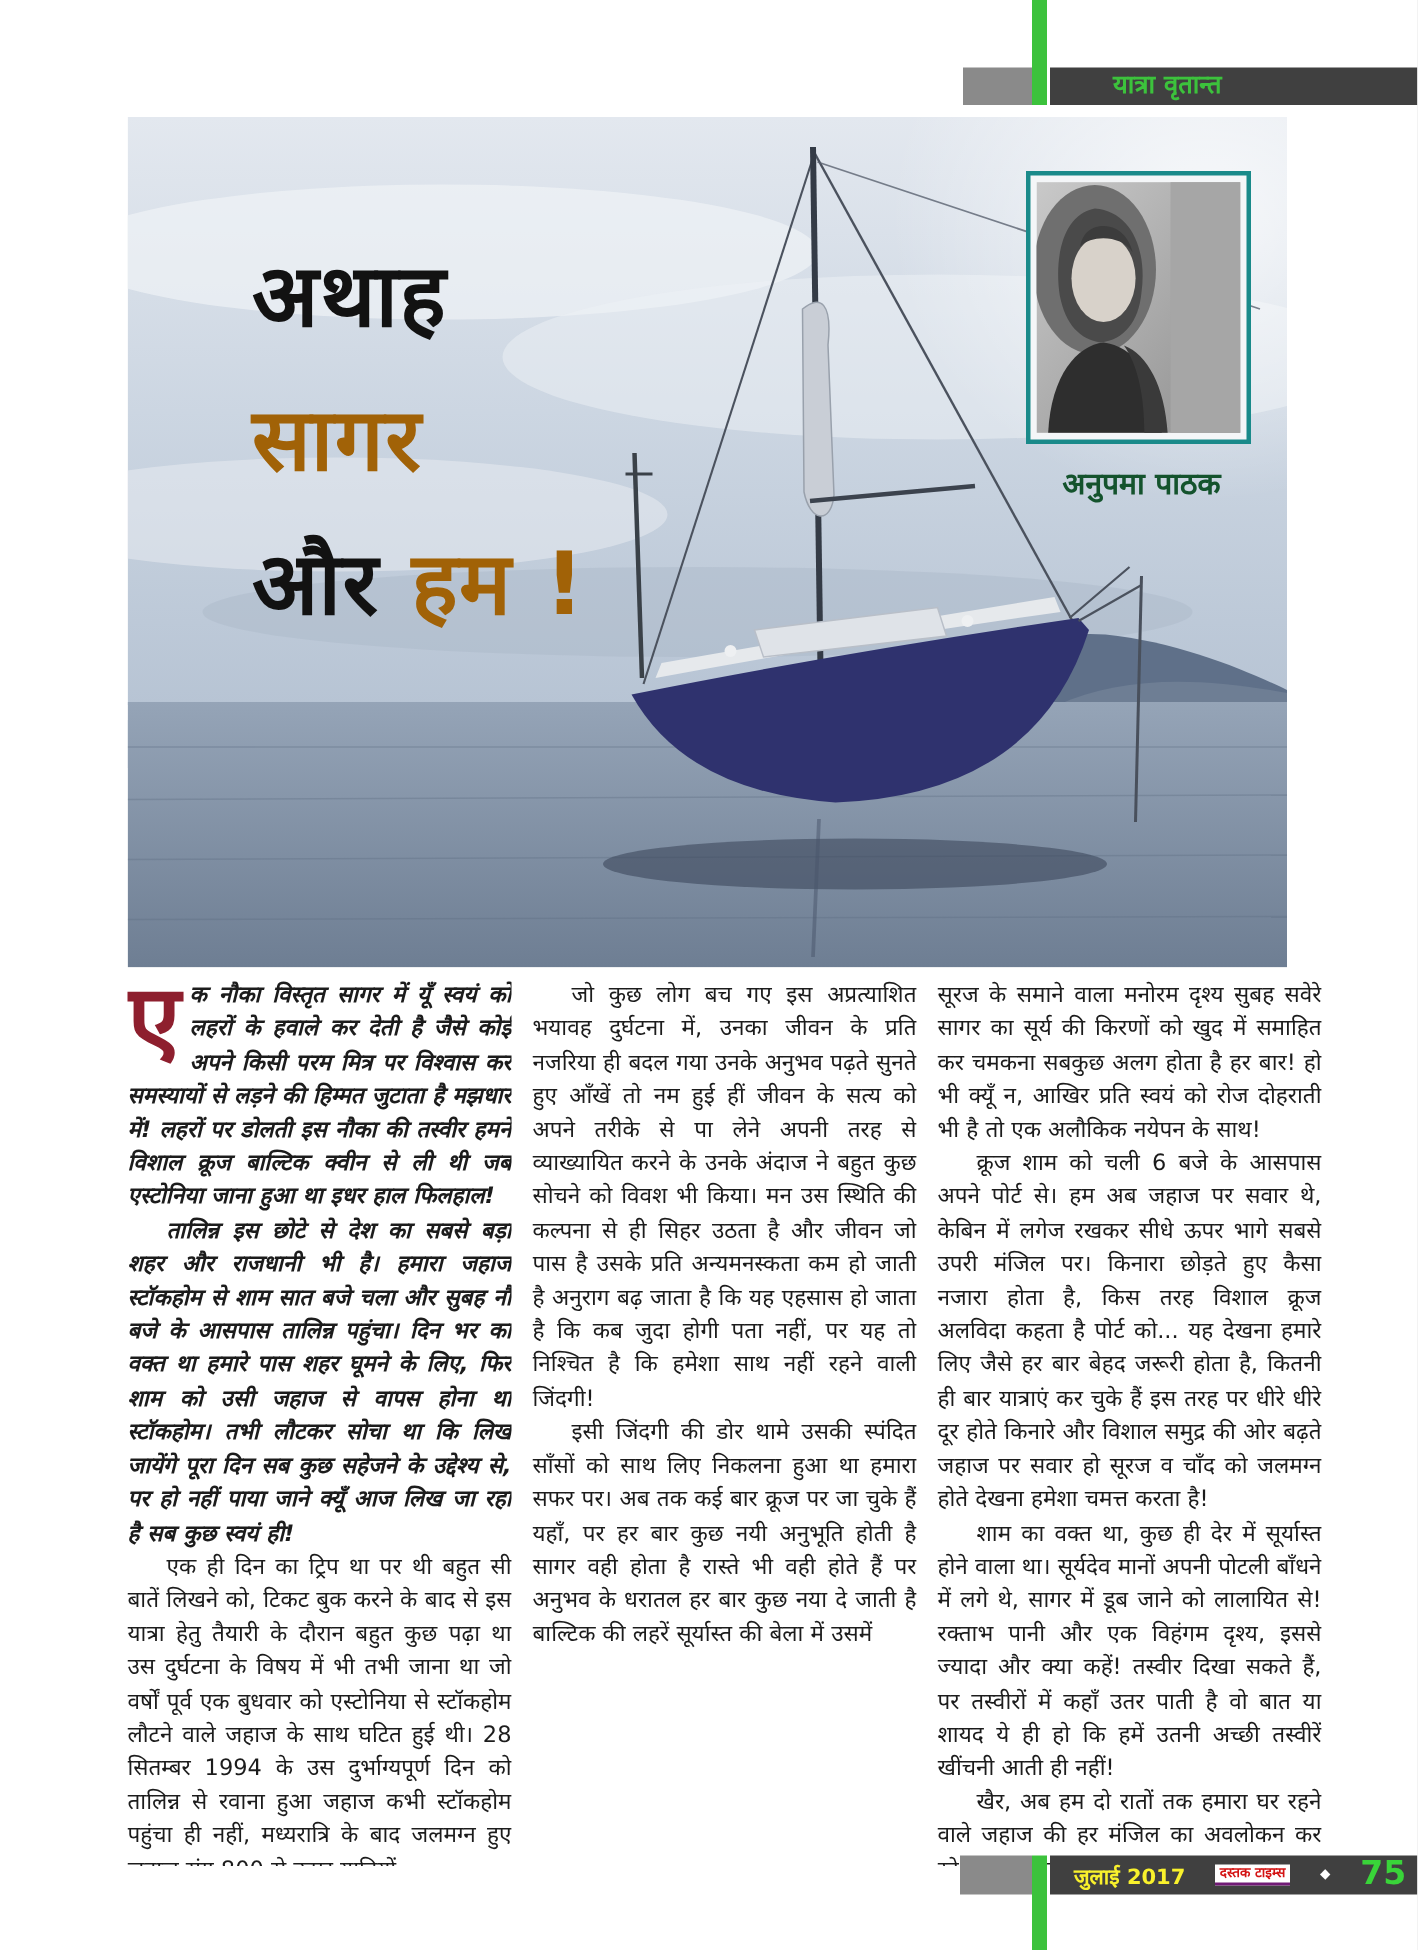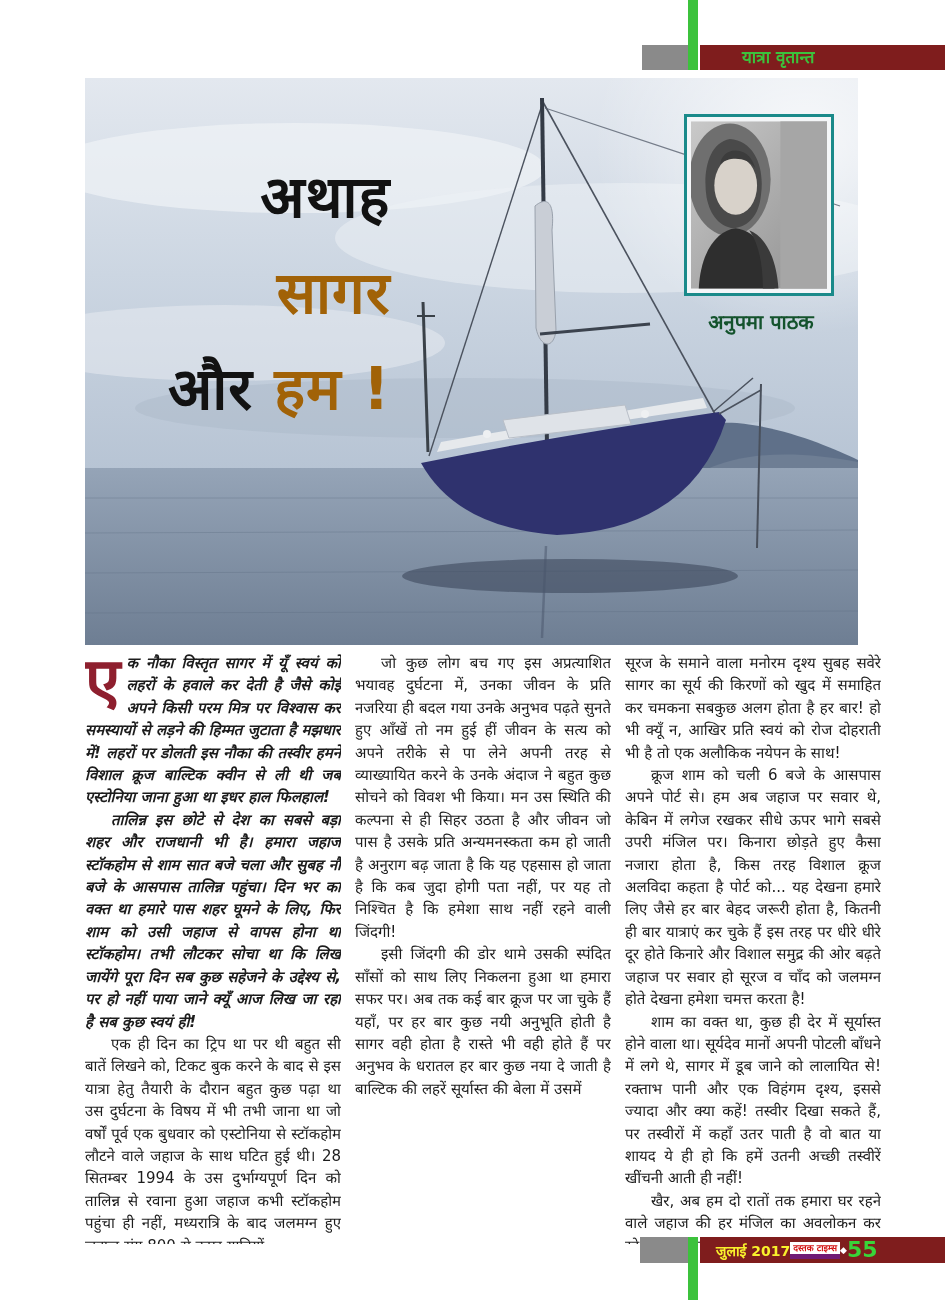--- a/index.html
+++ b/index.html
@@ -3,28 +3,28 @@
 <meta charset="utf-8">
 <style>
   html,body{margin:0;padding:0;background:#e9e9e9;}
   .page{position:relative;width:945px;height:1300px;background:#ffffff;overflow:hidden;
         font-family:"DejaVu Sans", sans-serif;margin:0 auto;}
   .abs{position:absolute;}
 
   
   .gray-block{background:#8a8a8a;}
   .green-bar{background:#3cc23c;}
-  .black-bar{background:#7f1d1d;box-sizing:border-box;}
+  .black-bar{background:#404040;box-sizing:border-box;}
   .header-label{color:#3cc23c;font-size:17px;font-weight:bold;line-height:25px;padding-left:42px;}
 
   
   .hero{left:85px;top:78px;width:773px;height:567px;overflow:hidden;}
 
   
-  .headline{left:168px;top:168px;z-index:6;font-weight:bold;font-size:58px;line-height:1.0;text-align:right;}
+  .headline{left:168px;top:168px;z-index:6;font-weight:bold;font-size:58px;line-height:1.0;}
   .headline .line{margin-bottom:38px;letter-spacing:1px;}
   .hl-black{color:#121212;}
   .hl-red{color:#a16207;}
 
   
   .author-frame{left:684px;top:114px;width:150px;height:182px;border:3px solid #1a8a8a;
                 background:#f4f6f8;padding:4px;box-sizing:border-box;z-index:7;}
   .author-frame svg{display:block;width:100%;height:100%;}
   .author-name{left:668px;top:308px;width:186px;text-align:center;font-weight:bold;
                font-size:20px;color:#14532d;z-index:7;}
@@ -34,24 +34,24 @@
   .col{width:256px;flex:0 0 256px;font-size:15px;line-height:22.4px;text-align:justify;
        color:#1c1c1c;overflow:hidden;}
   .col p.para{margin:0;text-indent:26px;}
   .col p.cont{text-indent:0;}
   .col p.lead{font-style:italic;font-weight:bold;}
   .dropcap{float:left;font-style:normal;font-weight:bold;color:#8e1f2e;
            font-size:64px;line-height:50px;padding:4px 6px 0 0;}
 
   
   .footer-black{left:700px;top:1237px;width:245px;height:26px;display:flex;align-items:center;
-                gap:0;padding-left:16px;}
+                gap:20px;padding-left:16px;}
   .footer-date{color:#f9f12c;font-weight:bold;font-size:14px;white-space:nowrap;}
   .footer-logo{background:#fff;color:#d41414;font-weight:bold;font-size:9px;line-height:10px;
-               padding:1px 3px;border-bottom:5px solid #701a75;white-space:nowrap;max-width:70px;
+               padding:1px 3px;border-bottom:2px solid #701a75;white-space:nowrap;max-width:70px;
                overflow:hidden;}
   .footer-bullet{color:#fff;font-size:9px;}
   .footer-page{color:#39d439;font-size:22px;font-weight:bold;line-height:26px;}
 </style>
 </head>
 <body>
 
 <div class="page">
 
   <div class="abs gray-block" style="left:642px;top:45px;width:46px;height:25px;"></div>
@@ -169,16 +169,16 @@
         <p class="para">खैर, अब हम दो रातों तक हमारा घर रहने वाले जहाज की हर मंजिल का अवलोकन कर रहे थे। यहाँ के कई क्रूज पर गए हैं, वाइकिंग</p>
       </div>
   </div>
 
   <div class="abs gray-block" style="left:640px;top:1237px;width:48px;height:26px;"></div>
   <div class="abs green-bar" style="left:688px;top:1237px;width:10px;height:63px;"></div>
   <div class="abs black-bar footer-black">
     <span class="footer-date">जुलाई 2017</span>
     <span class="footer-logo">दस्तक टाइम्स</span>
     <span class="footer-bullet">◆</span>
-    <span class="footer-page">55</span>
+    <span class="footer-page">75</span>
   </div>
 
 </div>
 
 </body></html>

